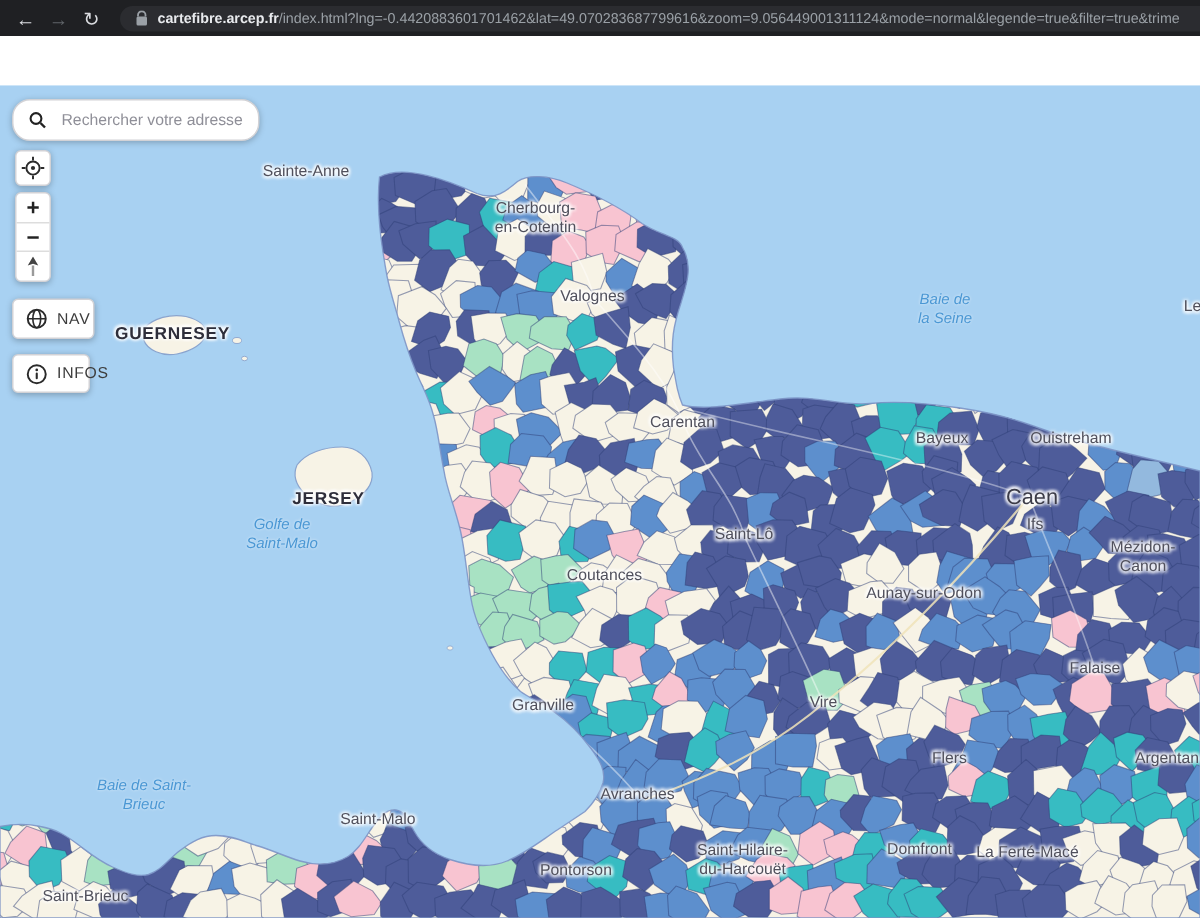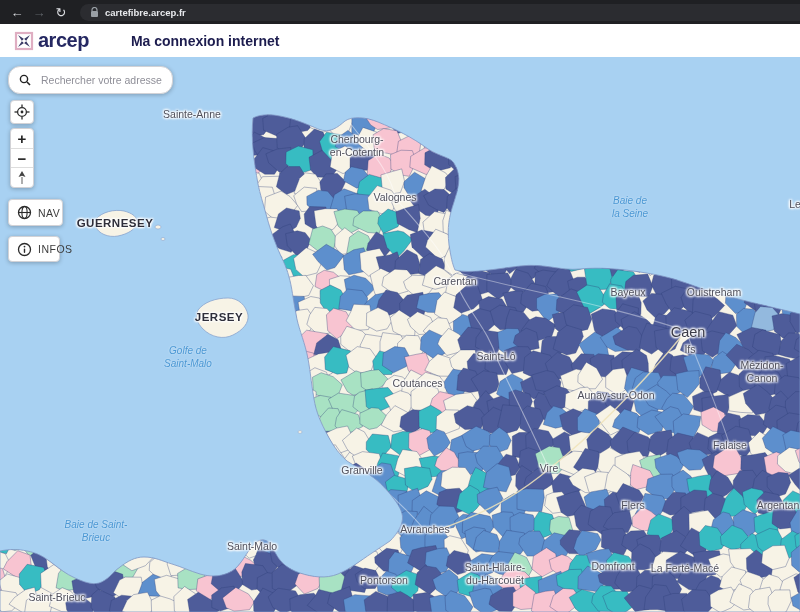--- a/index.html
+++ b/index.html
@@ -58,37 +58,24 @@
     <span class="nav-btn disabled">→</span>
     <span class="nav-btn">↻</span>
     <div id="urlbar">
       <span class="lock">
         <svg width="9" height="11" viewBox="0 0 9 11">
             <path d="M2 4V3a2.5 2.5 0 015 0v1" fill="none" stroke="#9aa0a6" stroke-width="1.2"></path>
             <rect x="1" y="4" width="7" height="6" rx="1" fill="#9aa0a6"></rect>
           </svg>
       </span>
       <span class="host">cartefibre.arcep.fr</span>
+        <span class="path">/index.html?lng=-0.4420883601701462&amp;lat=49.070283687799616&amp;zoom=9.056449001311124&amp;mode=normal&amp;legende=true&amp;filter=true&amp;trime</span>
     </div>
   </div>
 
-  <div id="header">
-    <div id="logo">
-      <svg width="22" height="22" viewBox="0 0 22 22">
-        <rect x="3" y="3" width="16" height="16" fill="none" stroke="#dfaec2" stroke-width="2.2"></rect>
-        <path d="M5 5 L11 9 L9 11 Z" fill="#3a3a66"></path>
-        <path d="M17 5 L13 11 L11 9 Z" fill="#3a3a66"></path>
-        <path d="M17 17 L11 13 L13 11 Z" fill="#3a3a66"></path>
-        <path d="M5 17 L9 11 L11 13 Z" fill="#3a3a66"></path>
-        <rect x="9.5" y="9.5" width="3" height="3" fill="#fff" transform="rotate(45 11 11)"></rect>
-      </svg>
-      <span class="logo-text">arcep</span>
-    </div>
-    <span id="title">Ma connexion internet</span>
-  </div>
 
   <div id="map">
     <svg class="base" id="mapsvg" width="800" height="555" viewBox="0 0 800 555">
       <defs>
         <clipPath id="landClip">
             <path id="landShape" d="M253,61 C270,52 300,64 318,72 C330,77 338,70 345,64 C352,59 366,60 378,65 C395,72 412,80 428,92 C440,100 452,100 455,108 C462,120 458,132 454,145 C449,160 447,170 449,188 C451,200 452,206 455,213 C470,217 495,212 520,209 C545,206 560,214 580,212 C600,210 620,212 640,215 C660,218 672,221 686,226 C705,233 722,238 742,243 C762,248 780,252 800,257 L800,555 L0,555 L0,494 C10,492 18,492 27,494 C38,496 44,500 52,506 C60,512 66,517 75,521 C84,525 92,528 99,526 C108,523 112,516 120,510 C128,504 135,500 144,500 C155,500 162,504 172,507 C182,510 190,514 200,517 C210,520 222,520 232,514 C240,509 244,500 250,492 C254,487 258,482 264,483 C270,484 272,490 276,497 C281,506 288,512 300,516 C312,520 326,522 338,517 C350,512 360,504 372,496 C378,492 384,488 390,484 C396,478 400,472 402,465 C404,457 400,450 394,442 C388,434 380,425 370,418 C362,412 354,409 347,404 C340,398 334,390 328,379 C321,366 316,355 314,342 C311,325 310,310 307,297 C303,280 298,270 296,257 C293,242 292,230 289,220 C286,208 281,200 277,190 C272,178 269,168 266,157 C263,146 260,137 258,127 C256,116 254,104 253,92 C252,80 252,70 253,61 Z"></path>
           </clipPath>
       </defs>
       <rect x="0" y="0" width="800" height="555" fill="#a8d1f2"></rect>
       <path id="landFill" fill="#f7f3e6" d="M253,61 C270,52 300,64 318,72 C330,77 338,70 345,64 C352,59 366,60 378,65 C395,72 412,80 428,92 C440,100 452,100 455,108 C462,120 458,132 454,145 C449,160 447,170 449,188 C451,200 452,206 455,213 C470,217 495,212 520,209 C545,206 560,214 580,212 C600,210 620,212 640,215 C660,218 672,221 686,226 C705,233 722,238 742,243 C762,248 780,252 800,257 L800,555 L0,555 L0,494 C10,492 18,492 27,494 C38,496 44,500 52,506 C60,512 66,517 75,521 C84,525 92,528 99,526 C108,523 112,516 120,510 C128,504 135,500 144,500 C155,500 162,504 172,507 C182,510 190,514 200,517 C210,520 222,520 232,514 C240,509 244,500 250,492 C254,487 258,482 264,483 C270,484 272,490 276,497 C281,506 288,512 300,516 C312,520 326,522 338,517 C350,512 360,504 372,496 C378,492 384,488 390,484 C396,478 400,472 402,465 C404,457 400,450 394,442 C388,434 380,425 370,418 C362,412 354,409 347,404 C340,398 334,390 328,379 C321,366 316,355 314,342 C311,325 310,310 307,297 C303,280 298,270 296,257 C293,242 292,230 289,220 C286,208 281,200 277,190 C272,178 269,168 266,157 C263,146 260,137 258,127 C256,116 254,104 253,92 C252,80 252,70 253,61 Z"></path>
@@ -793,49 +780,49 @@
       </g>
       <path id="coastStroke" fill="none" stroke="#7b94c6" stroke-width="0.9" stroke-opacity="0.9" d="M253,61 C270,52 300,64 318,72 C330,77 338,70 345,64 C352,59 366,60 378,65 C395,72 412,80 428,92 C440,100 452,100 455,108 C462,120 458,132 454,145 C449,160 447,170 449,188 C451,200 452,206 455,213 C470,217 495,212 520,209 C545,206 560,214 580,212 C600,210 620,212 640,215 C660,218 672,221 686,226 C705,233 722,238 742,243 C762,248 780,252 800,257 L800,555 L0,555 L0,494 C10,492 18,492 27,494 C38,496 44,500 52,506 C60,512 66,517 75,521 C84,525 92,528 99,526 C108,523 112,516 120,510 C128,504 135,500 144,500 C155,500 162,504 172,507 C182,510 190,514 200,517 C210,520 222,520 232,514 C240,509 244,500 250,492 C254,487 258,482 264,483 C270,484 272,490 276,497 C281,506 288,512 300,516 C312,520 326,522 338,517 C350,512 360,504 372,496 C378,492 384,488 390,484 C396,478 400,472 402,465 C404,457 400,450 394,442 C388,434 380,425 370,418 C362,412 354,409 347,404 C340,398 334,390 328,379 C321,366 316,355 314,342 C311,325 310,310 307,297 C303,280 298,270 296,257 C293,242 292,230 289,220 C286,208 281,200 277,190 C272,178 269,168 266,157 C263,146 260,137 258,127 C256,116 254,104 253,92 C252,80 252,70 253,61 Z"></path>
       <path fill="#f7f3e6" stroke="#8aa4ce" stroke-width="0.8" d="M96,162 C102,155 114,152 124,154 C132,156 138,160 137,166 C136,172 128,177 118,179 C108,181 98,176 96,170 Z"></path>
       <ellipse cx="158" cy="170" rx="3" ry="2" fill="#f7f3e6" stroke="#8aa4ce" stroke-width="0.6"></ellipse>
       <ellipse cx="163" cy="182" rx="2" ry="1.5" fill="#f7f3e6" stroke="#8aa4ce" stroke-width="0.6"></ellipse>
       <path fill="#f7f3e6" stroke="#8aa4ce" stroke-width="0.8" d="M198,253 C204,245 216,241 228,241 C238,241 246,248 248,258 C249,266 243,273 233,278 C223,283 211,280 203,272 C197,266 195,260 198,253 Z"></path>
       <ellipse cx="300" cy="375" rx="2" ry="1.4" fill="#f7f3e6" stroke="#8aa4ce" stroke-width="0.5"></ellipse>
     </svg>
 
     <div id="labels">
-        <div class="map-label city" style="left: 192px; top: 58px;">Sainte-Anne</div>
+        <div class="map-label city" style="left: 204px; top: 58px;">Sainte-Anne</div>
         <div class="map-label city" style="left: 357px; top: 89px;">Cherbourg-
 en-Cotentin</div>
         <div class="map-label city" style="left: 395px; top: 141px;">Valognes</div>
         <div class="map-label city" style="left: 455px; top: 225px;">Carentan</div>
         <div class="map-label city" style="left: 612px; top: 236px; margin-left: 16px;">Bayeux</div>
         <div class="map-label city" style="left: 714px; top: 236px;">Ouistreham</div>
         <div class="map-label city-lg" style="left: 688px; top: 275px;">Caen</div>
         <div class="map-label city" style="left: 690px; top: 293px;">Ifs</div>
         <div class="map-label city" style="left: 762px; top: 315px;">Mézidon-Canon</div>
         <div class="map-label city" style="left: 496px; top: 300px;">Saint-Lô</div>
-        <div class="map-label city" style="left: 403px; top: 327px; padding-left: 29px;">Coutances</div>
+        <div class="map-label city" style="left: 403px; top: 327px;">Coutances</div>
         <div class="map-label city" style="left: 616px; top: 339px;">Aunay-sur-Odon</div>
         <div class="map-label city" style="left: 730px; top: 389px;">Falaise</div>
         <div class="map-label city" style="left: 549px; top: 412px;">Vire</div>
         <div class="map-label city" style="left: 362px; top: 414px;">Granville</div>
         <div class="map-label city" style="left: 425px; top: 473px;">Avranches</div>
         <div class="map-label city" style="left: 633px; top: 449px;">Flers</div>
         <div class="map-label city" style="left: 778px; top: 449px;">Argentan</div>
         <div class="map-label city" style="left: 613px; top: 510px;">Domfront</div>
         <div class="map-label city" style="left: 685px; top: 512px;">La Ferté-Macé</div>
         <div class="map-label city" style="left: 495px; top: 517px;">Saint-Hilaire-
 du-Harcouët</div>
         <div class="map-label city" style="left: 384px; top: 524px;">Pontorson</div>
         <div class="map-label city" style="left: 252px; top: 490px;">Saint-Malo</div>
         <div class="map-label city" style="left: 57px; top: 541px;">Saint-Brieuc</div>
         <div class="map-label city" style="left: 795px; top: 148px;">Le</div>
         <div class="map-label island" style="left: 115px; top: 166px;">GUERNESEY</div>
-        <div class="map-label island" style="left: 219px; top: 260px;">JERSEY</div>
+        <div class="map-label island" style="left: 219px; top: 276px;">JERSEY</div>
         <div class="map-label water" style="left: 630px; top: 150px;">Baie de
 la Seine</div>
         <div class="map-label water" style="left: 188px; top: 300px;">Golfe de
 Saint-Malo</div>
         <div class="map-label water" style="left: 96px; top: 474px;">Baie de Saint-
 Brieuc</div>
       </div>
 
     <div id="searchbox" class="ctl">
       <svg width="12" height="12" viewBox="0 0 12 12">

